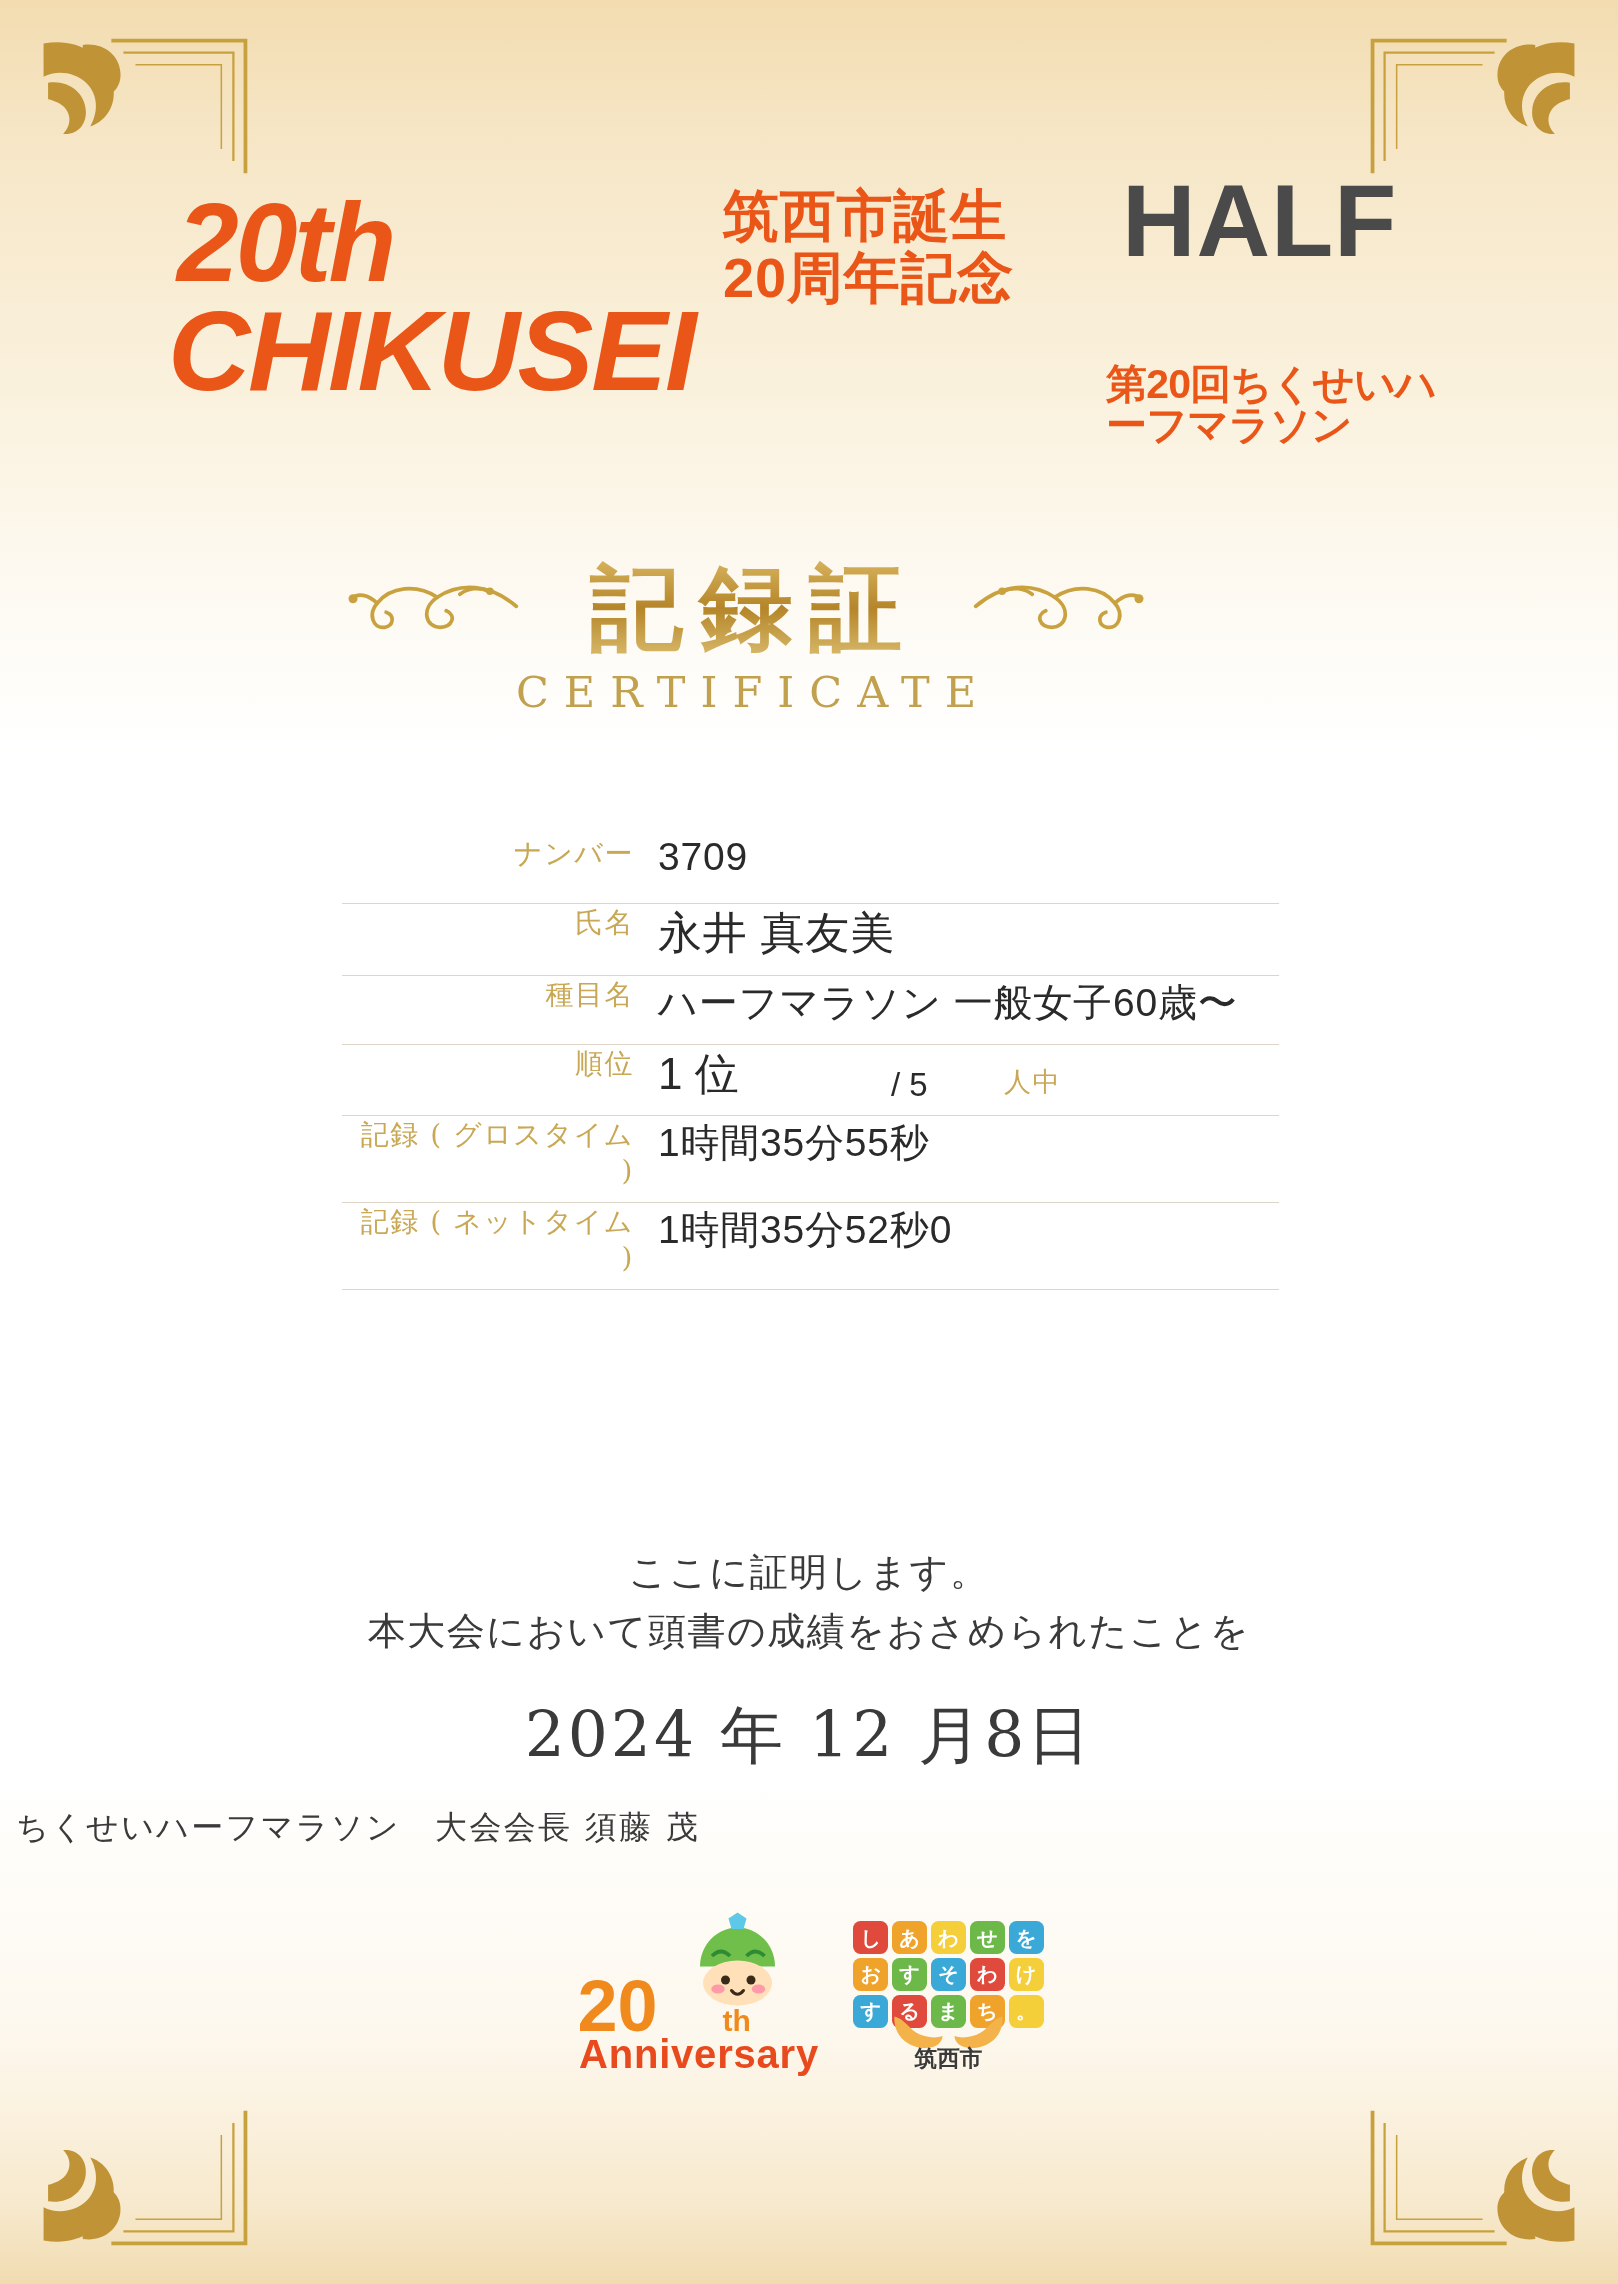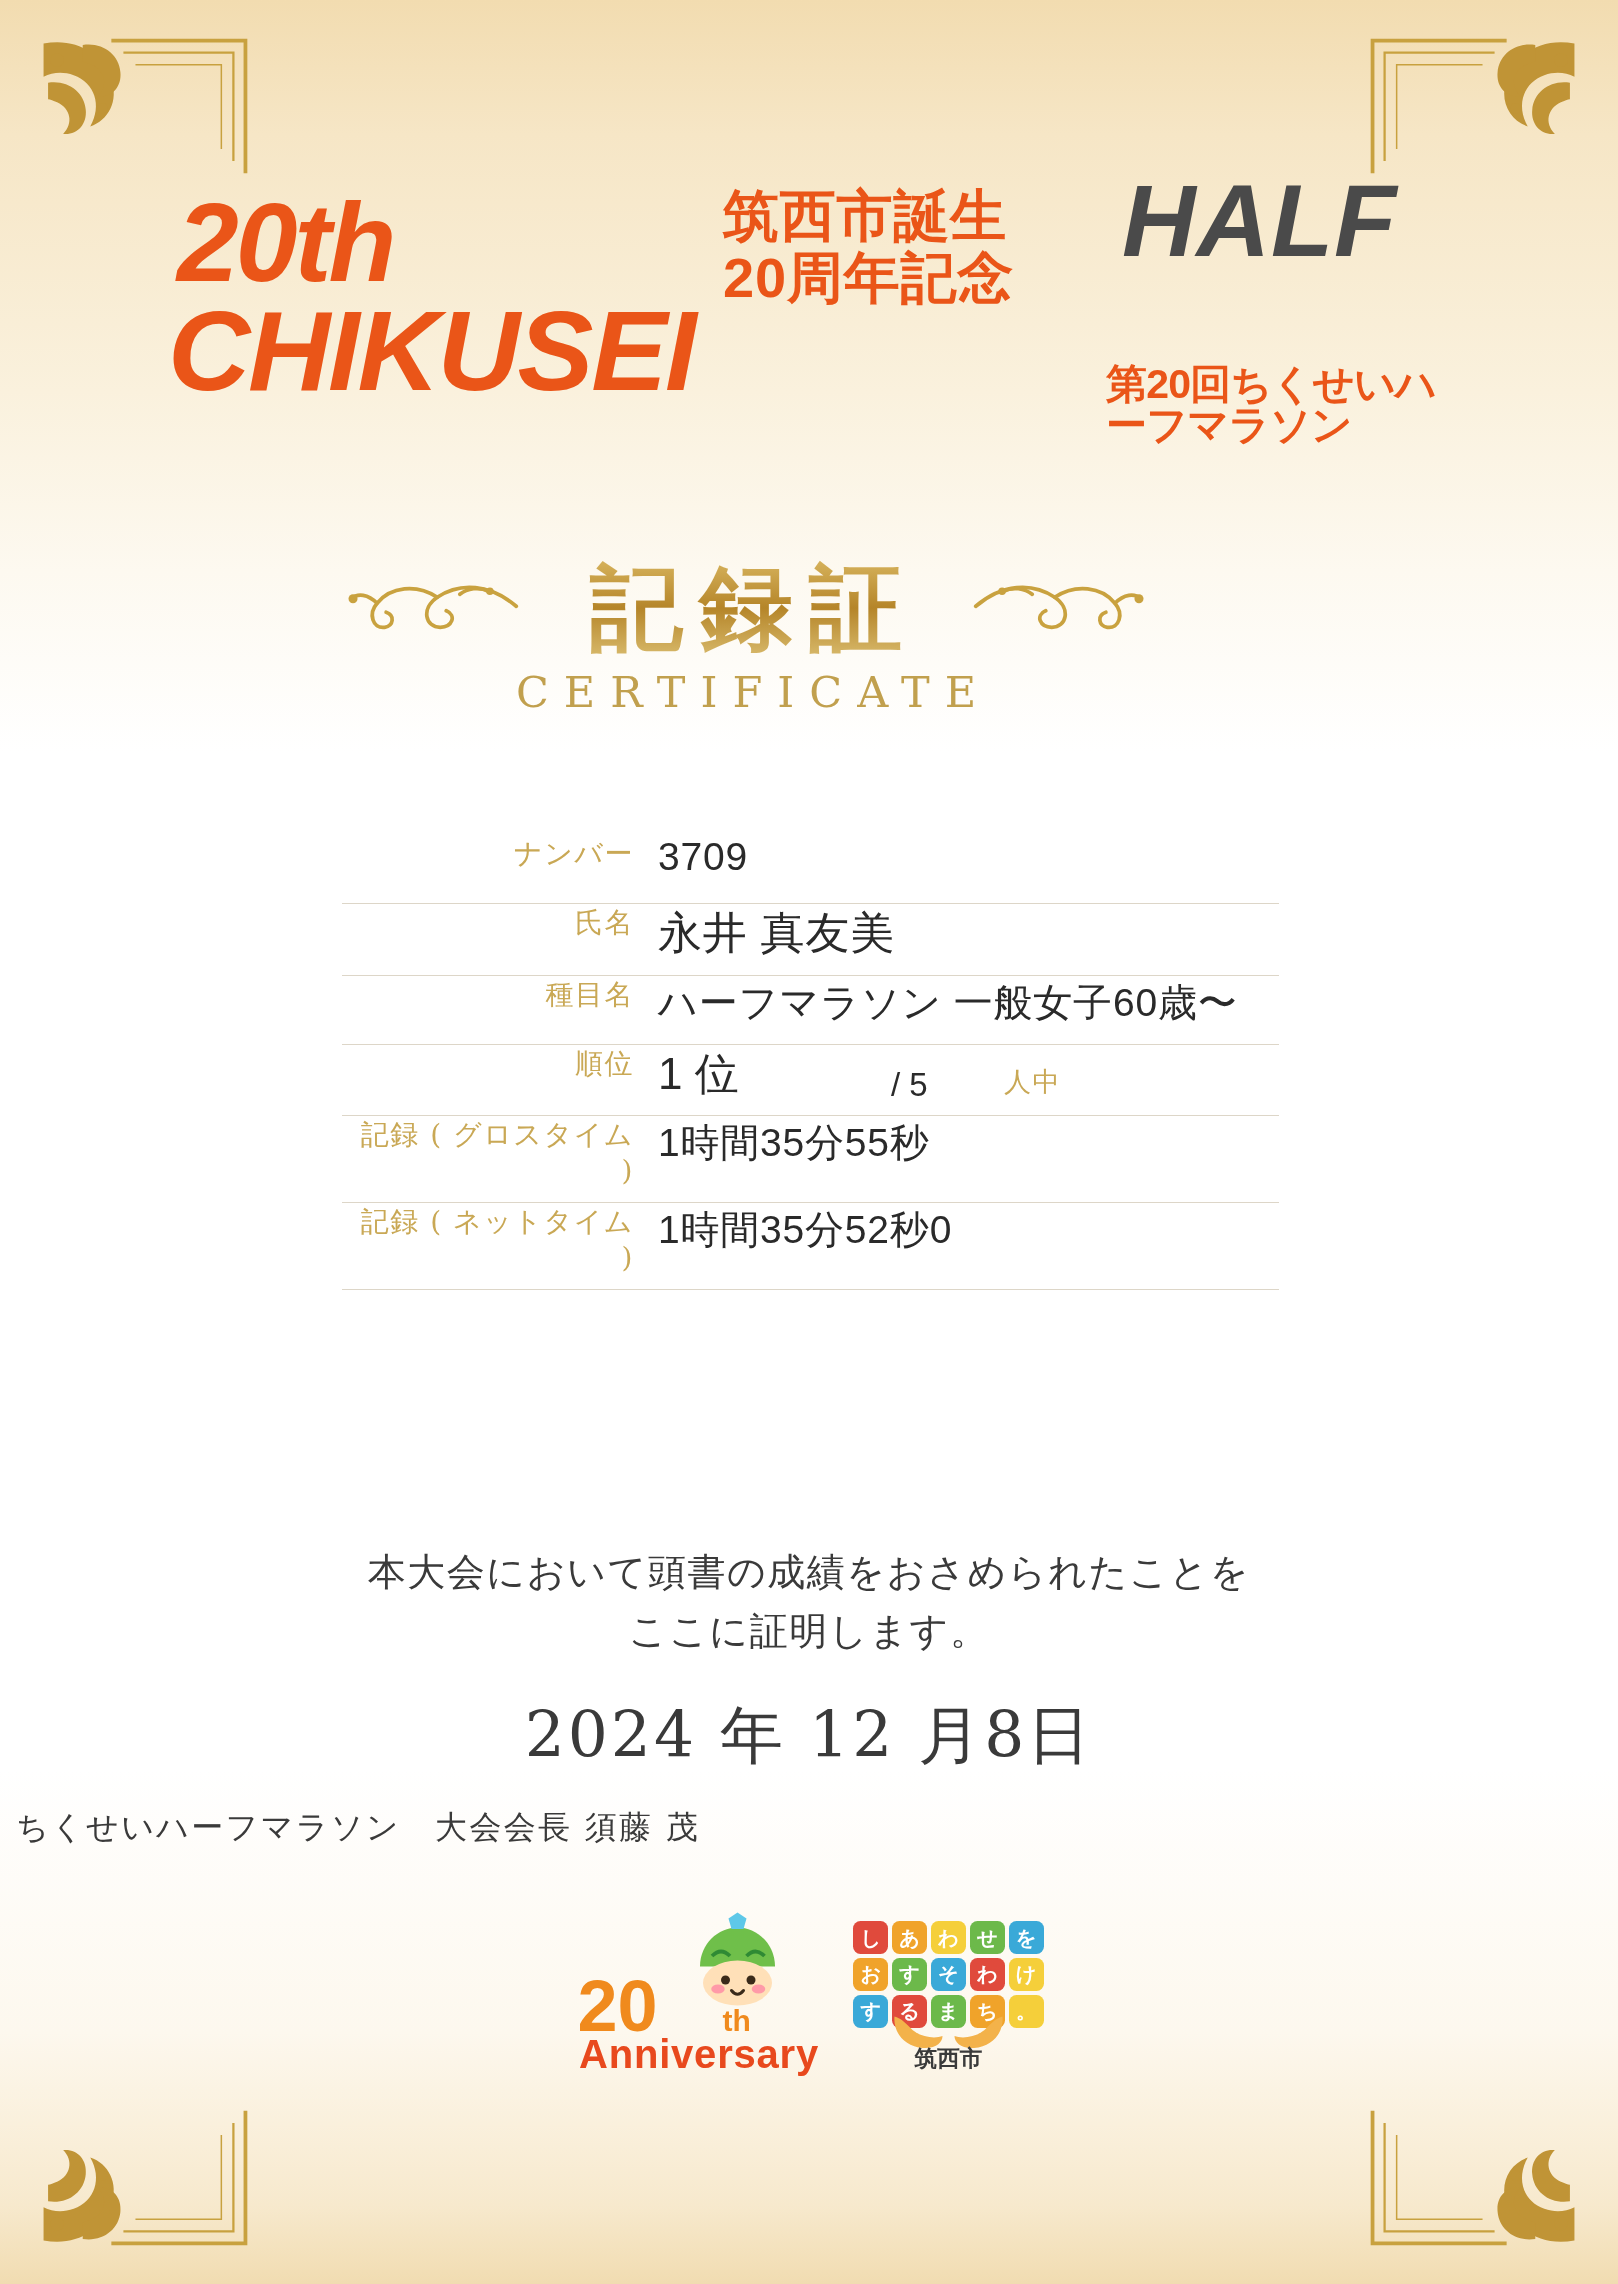--- a/index.html
+++ b/index.html
@@ -87,21 +87,20 @@
     color: #ea5518;
     line-height: 1.12;
     letter-spacing: 0.8px;
   }
   .logo-half {
     position: absolute;
     left: 960px;
     top: 7.5px;
     font-size: 102px;
     font-weight: 900;
-    font-style: italic;
     color: #4a4a4a;
     letter-spacing: 0.8px;
     line-height: 1;
     font-family: "Liberation Sans", sans-serif;
   }
   .logo-marathon {
     position: absolute;
     left: 944px;
     top: 120px;
     font-size: 72px;
@@ -496,22 +495,22 @@
     </div>
 
     <div class="row">
       <div class="lbl">記録 ( ネットタイム )</div>
       <div class="val">1時間35分52秒0</div>
     </div>
 
   </div>
 
   <div class="statement">
+    <div>ここに証明します。</div>
     <div>本大会において頭書の成績をおさめられたことを</div>
-    <div>ここに証明します。</div>
   </div>
 
   <div class="date">2024 年 12 月8日</div>
   <div class="signature">ちくせいハーフマラソン　大会会長 須藤 茂</div>
 
   <div class="footer-logos">
 
     <div class="anniv-logo">
       <div class="mascot">
         <svg viewBox="0 0 140 150" xmlns="http://www.w3.org/2000/svg">

